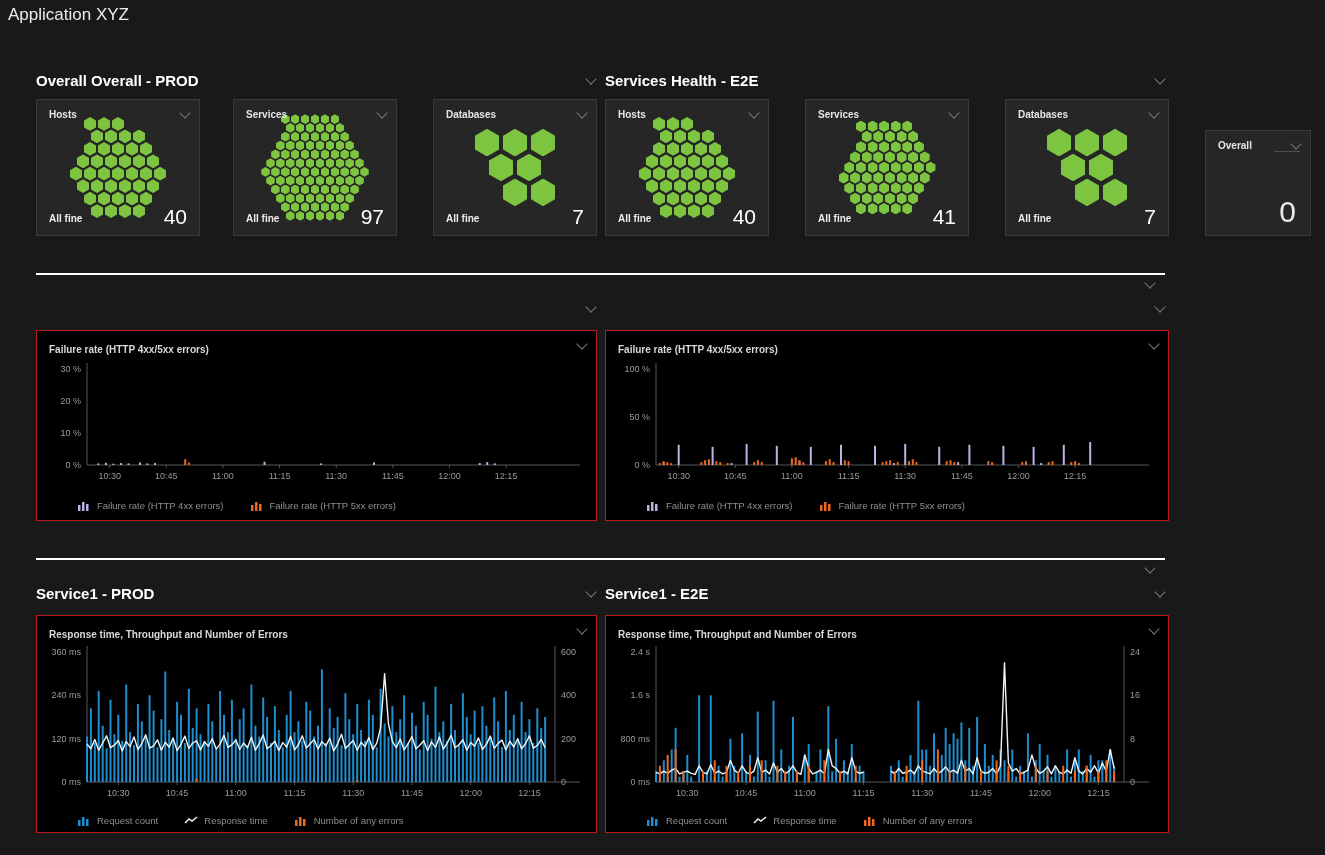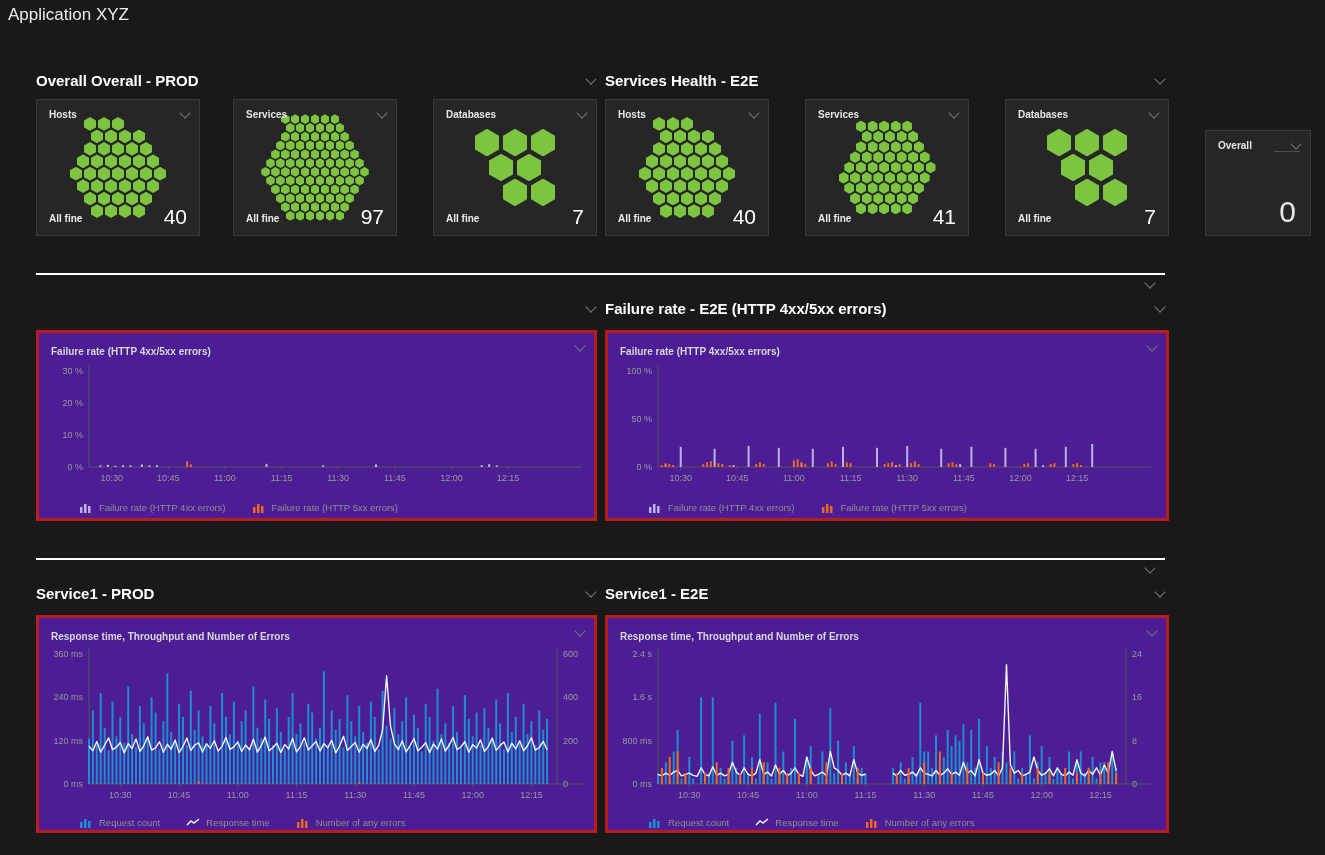--- a/index.html
+++ b/index.html
@@ -12,21 +12,21 @@
   .tile-label{position:absolute;left:12px;top:9px;font-size:10px;font-weight:bold;color:#e6e6e6;z-index:2}
   .tile-chev{position:absolute;right:10px;top:9px;z-index:2}
   .hexbox{position:absolute;left:0;top:0;right:0;bottom:0;display:flex;align-items:center;justify-content:center;z-index:1}
   .hex{position:absolute;clip-path:polygon(50% 0,100% 25%,100% 75%,50% 100%,0 75%,0 25%)}
   .tile-status{position:absolute;left:12px;bottom:11px;font-size:10px;font-weight:bold;color:#ededed;z-index:2}
   .tile-count{position:absolute;right:12px;bottom:6px;font-size:21px;color:#fff;z-index:2}
   .problems-count{position:absolute;right:14px;bottom:6px;font-size:30px;color:#e8e8e8;z-index:2}
   .trend-dash{position:absolute;left:68px;top:20px;width:26px;height:1px;background:#4f4f4f}
   .divider{position:absolute;height:2px;background:#ffffff}
   .div-chev{position:absolute}
-  .chart-tile{position:absolute;background:#4c1d95;border:3px solid #b91c1c;box-sizing:border-box}
+  .chart-tile{position:absolute;background:#000000;border:1px solid #b91c1c;box-sizing:border-box}
   .chart-head{position:relative;padding:8px 12px 0 12px;height:18px}
   .chart-title{font-size:10px;font-weight:bold;color:#d8d8d8}
   .chart-head .chev{position:absolute;right:10px;top:9px}
   svg.plot{display:block;margin-left:2px}
   .axis-text{fill:#9a9a9a;font-size:9px;font-family:"Liberation Sans",sans-serif}
   .legend{padding:3px 12px 0 40px;display:flex;gap:26px;align-items:center}
   .legend-item{display:inline-flex;align-items:center;gap:6px;font-size:9.5px;color:#8f8f8f;white-space:nowrap}
 </style>
 </head>
 <body>
@@ -359,21 +359,20 @@
   <span class="problems-count">0</span>
 </div>
 
 <div class="divider" style="left:36px;top:273px;width:1129px"></div>
 <span class="chev div-chev" style="left:1146px;top:279px"></span>
 
 <div class="sec-head" style="left:36px;top:300px;width:565px">
   <span class="chev"></span>
 </div>
 <div class="sec-head" style="left:605px;top:300px;width:565px">
-  <span>Failure rate - E2E (HTTP 4xx/5xx errors)</span>
   <span class="chev"></span>
 </div>
 
 <div class="chart-tile" style="left:36px;top:330px;width:561px;height:191px">
   <div class="chart-head">
     <span class="chart-title">Failure rate (HTTP 4xx/5xx errors)</span>
     <span class="chev"></span>
   </div>
   <svg class="plot" width="545" height="140" viewBox="0 0 545 140">
       <line x1="48" y1="6" x2="48" y2="108" stroke="#565656" stroke-width="1"></line>

